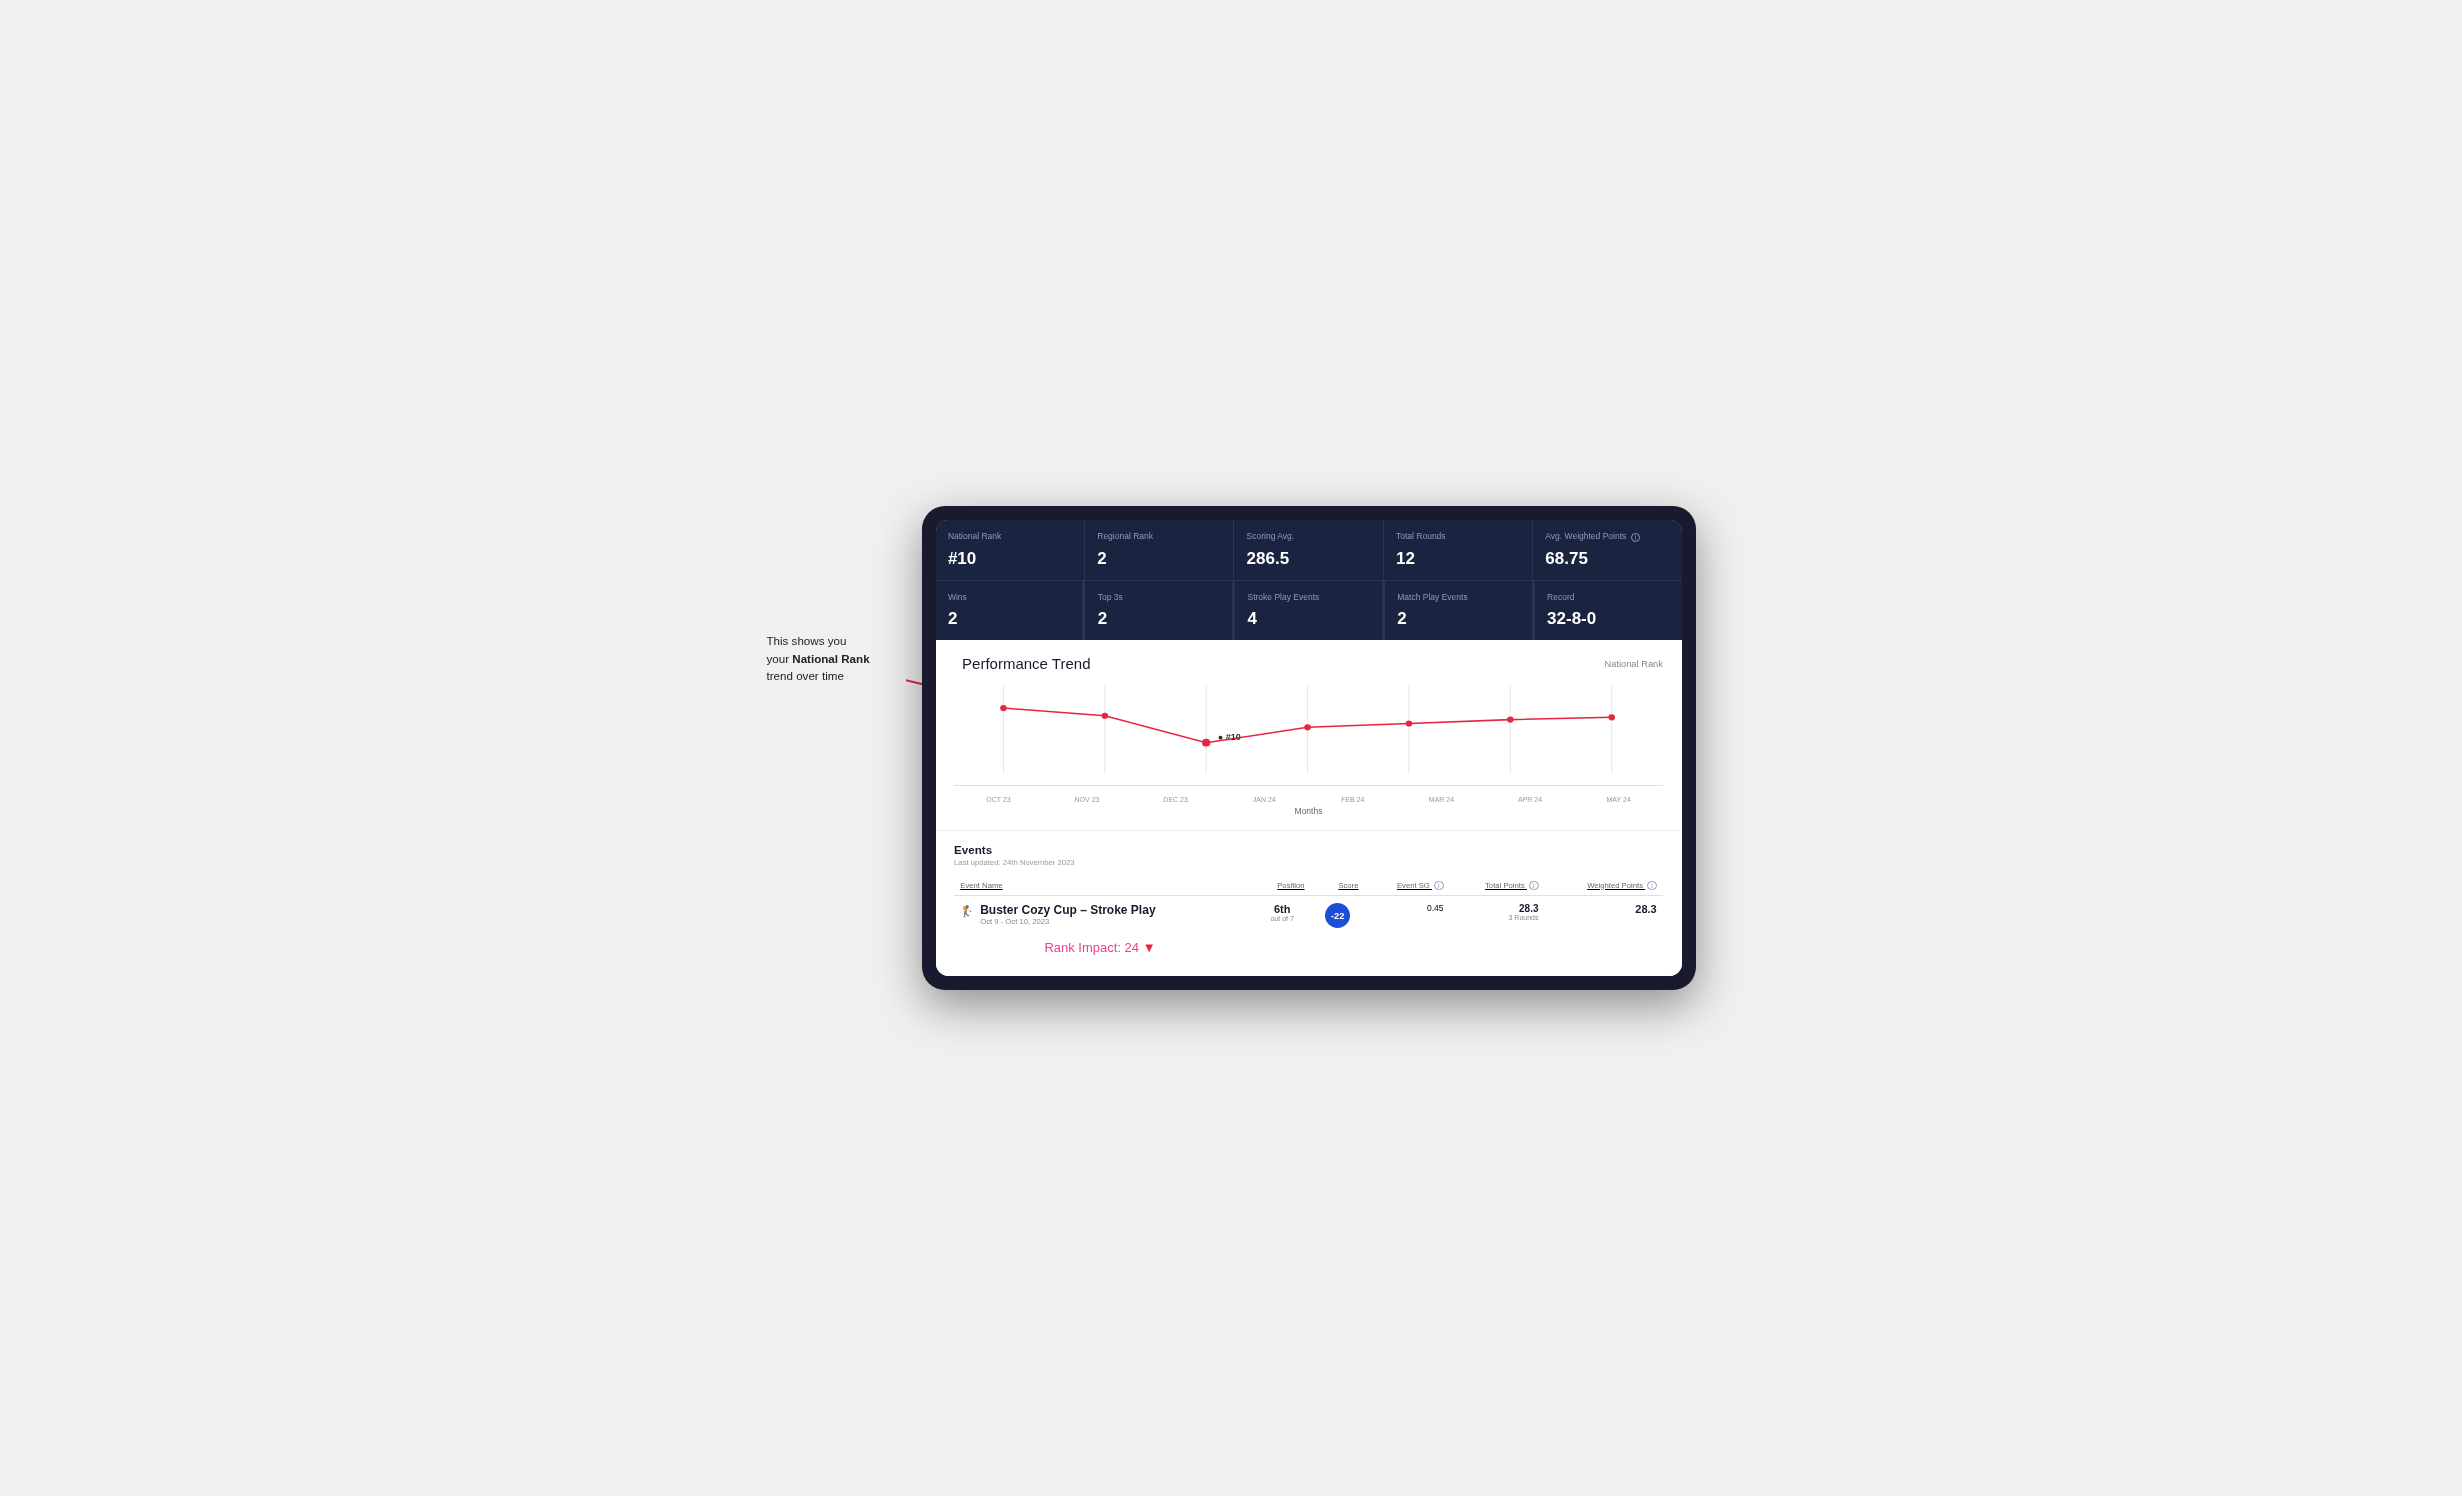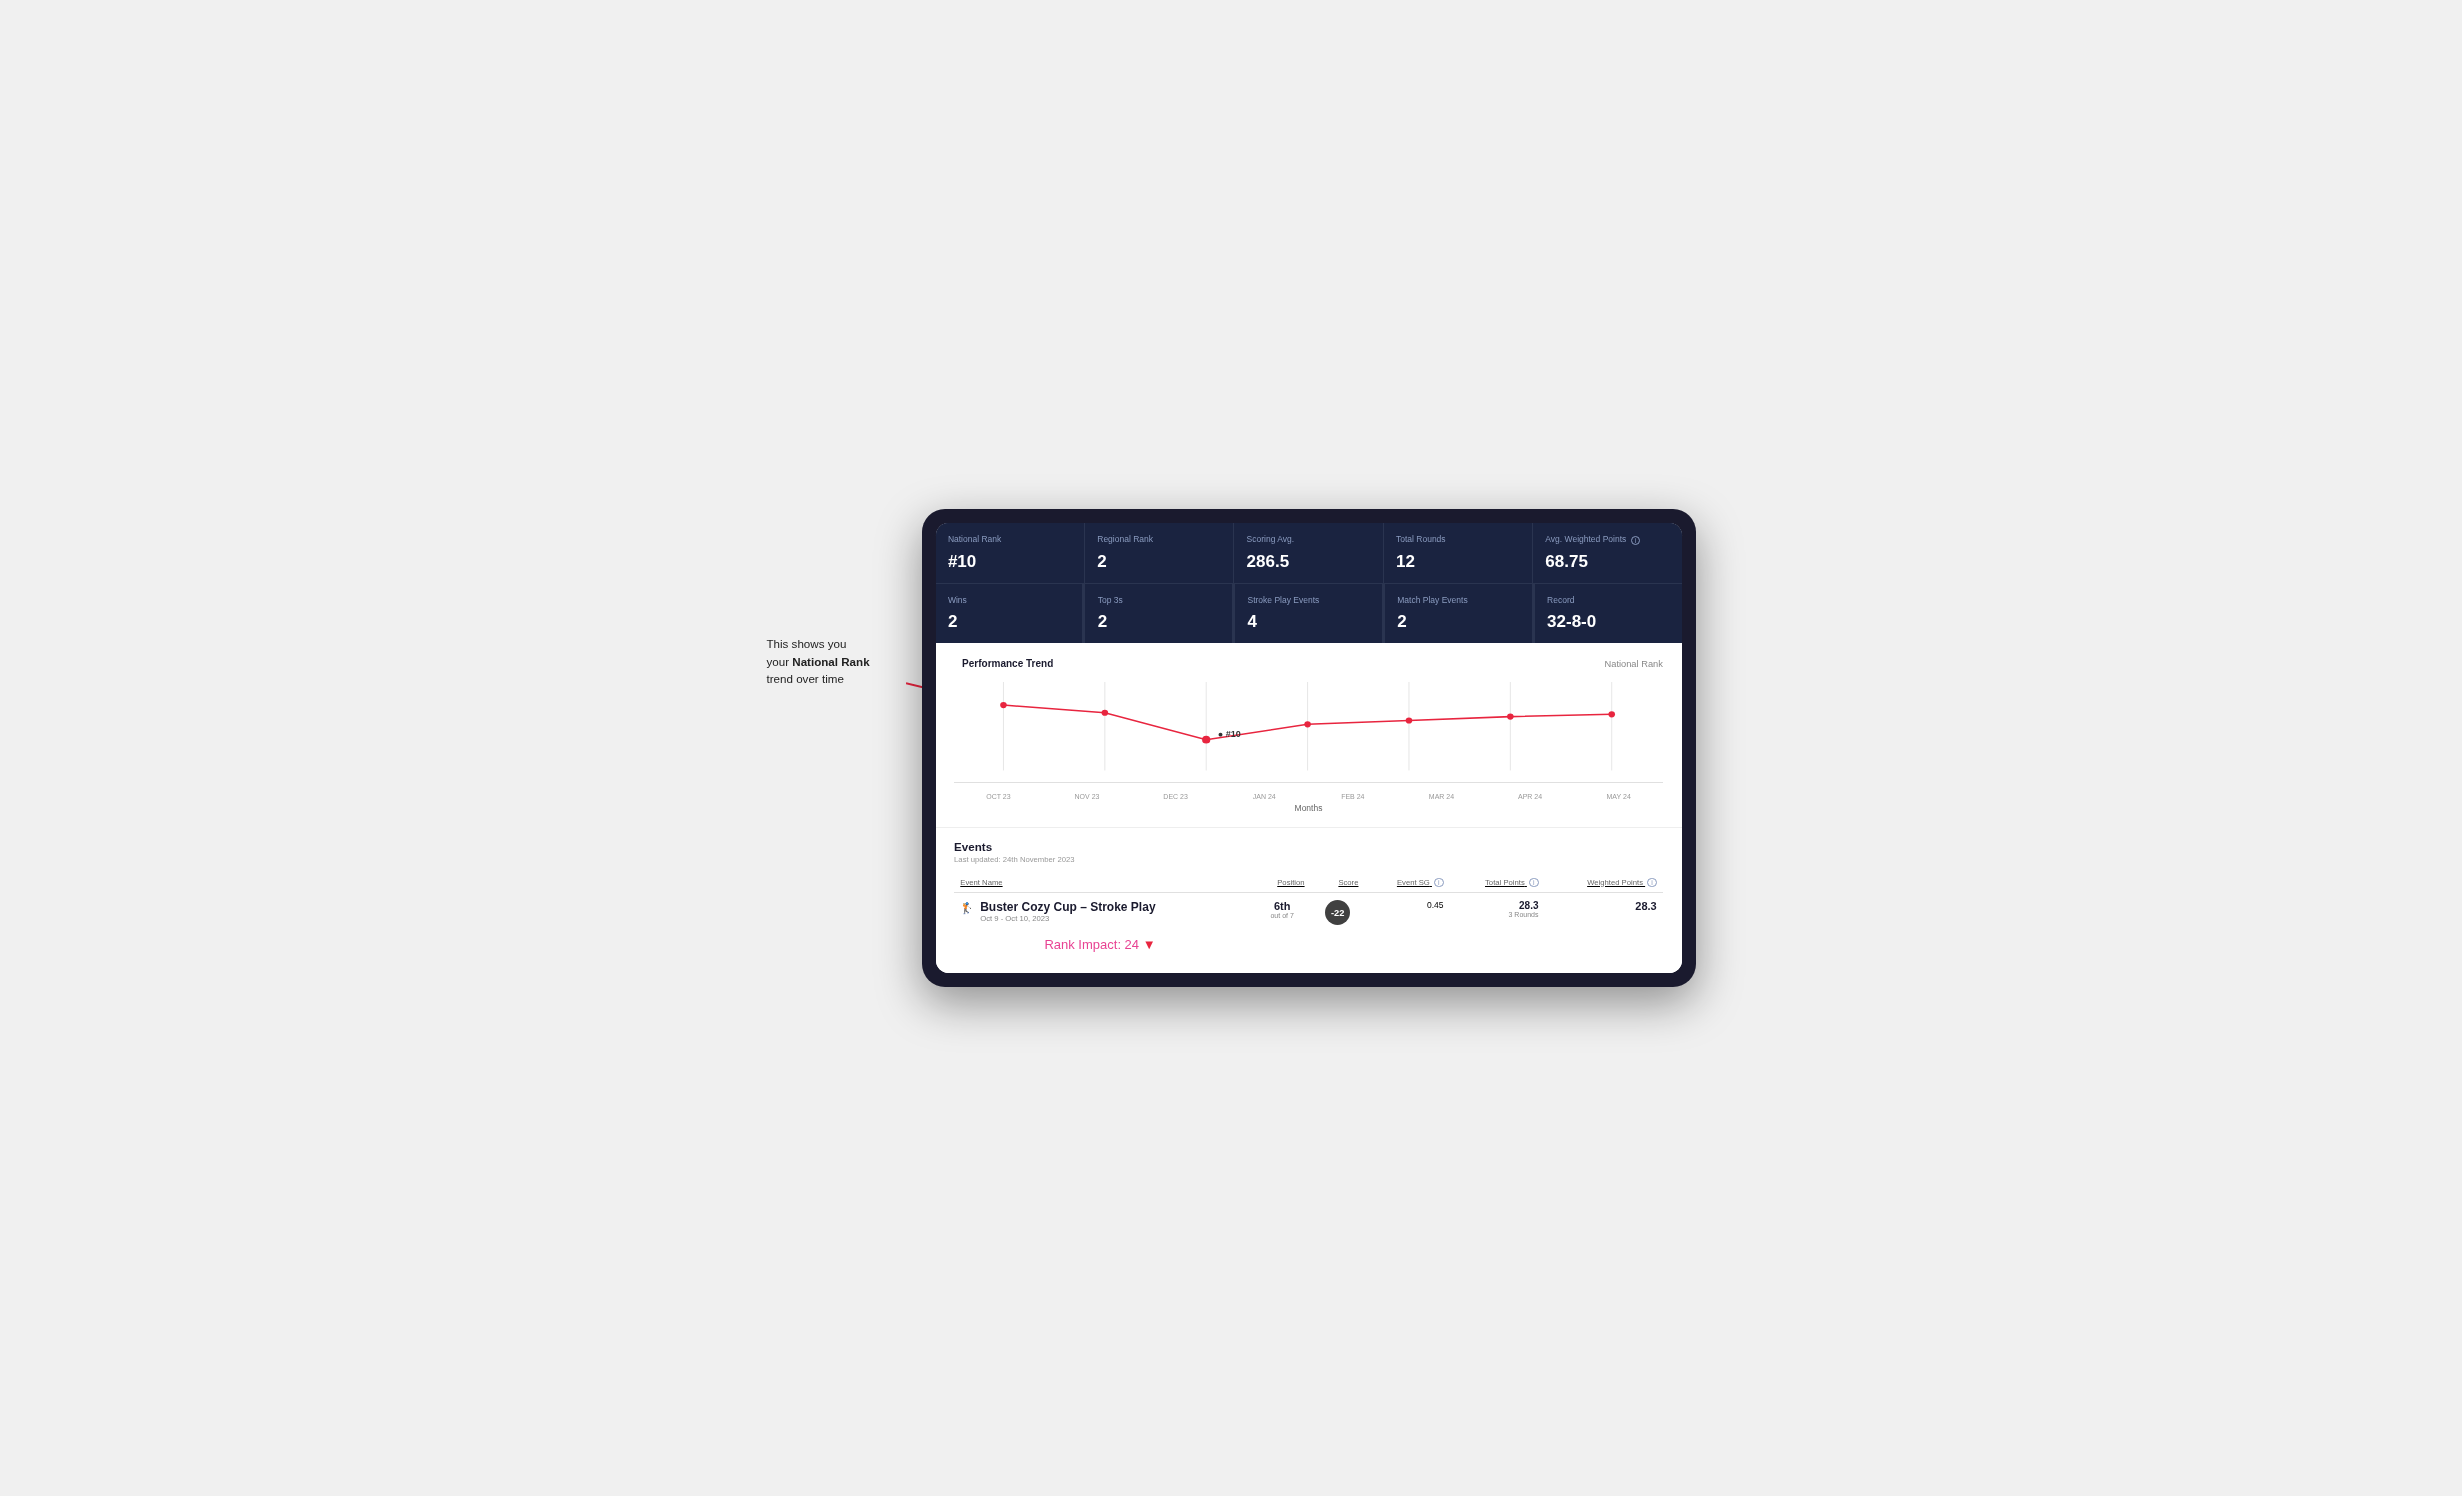--- a/index.html
+++ b/index.html
@@ -111,22 +111,22 @@
     }
 
     .perf-header {
       display: flex;
       justify-content: space-between;
       align-items: center;
       margin-bottom: 12.4px;
     }
 
     .perf-title {
-      font-size: 10px;
-      font-weight: 700;
+      font-size: 15px;
+      font-weight: 400;
       color: #1a1a2e;
       padding-left: 8px;
     }
 
     .perf-subtitle {
       font-size: 9.3px;
       color: #888;
     }
 
     .chart-area {
@@ -251,21 +251,21 @@
       font-weight: 600;
       color: #1a1a2e;
     }
 
     .pos-sub {
       font-size: 7px;
       color: #888;
     }
 
     .score-badge {
-      background: #404040;
+      background: #1d4ed8;
       color: #fff;
       border-radius: 50%;
       width: 25px;
       height: 25px;
       display: flex;
       align-items: center;
       justify-content: center;
       font-size: 9.3px;
       font-weight: 700;
       margin: 0 auto;

